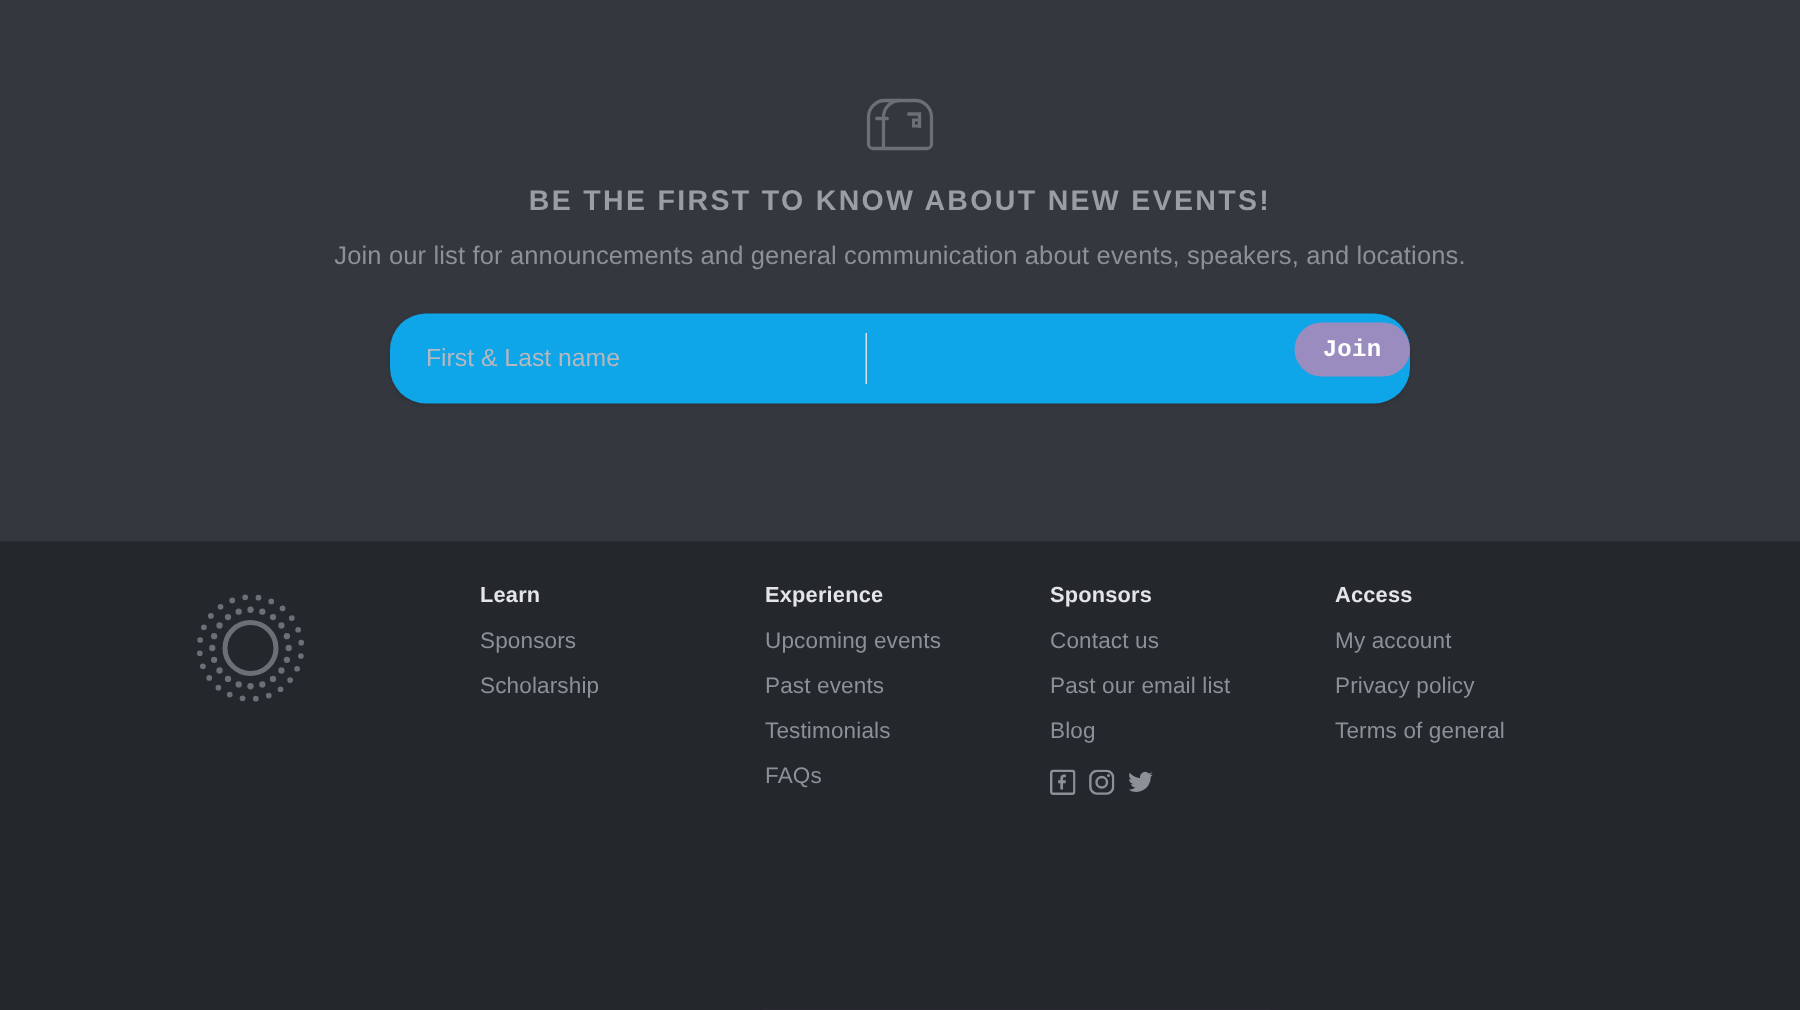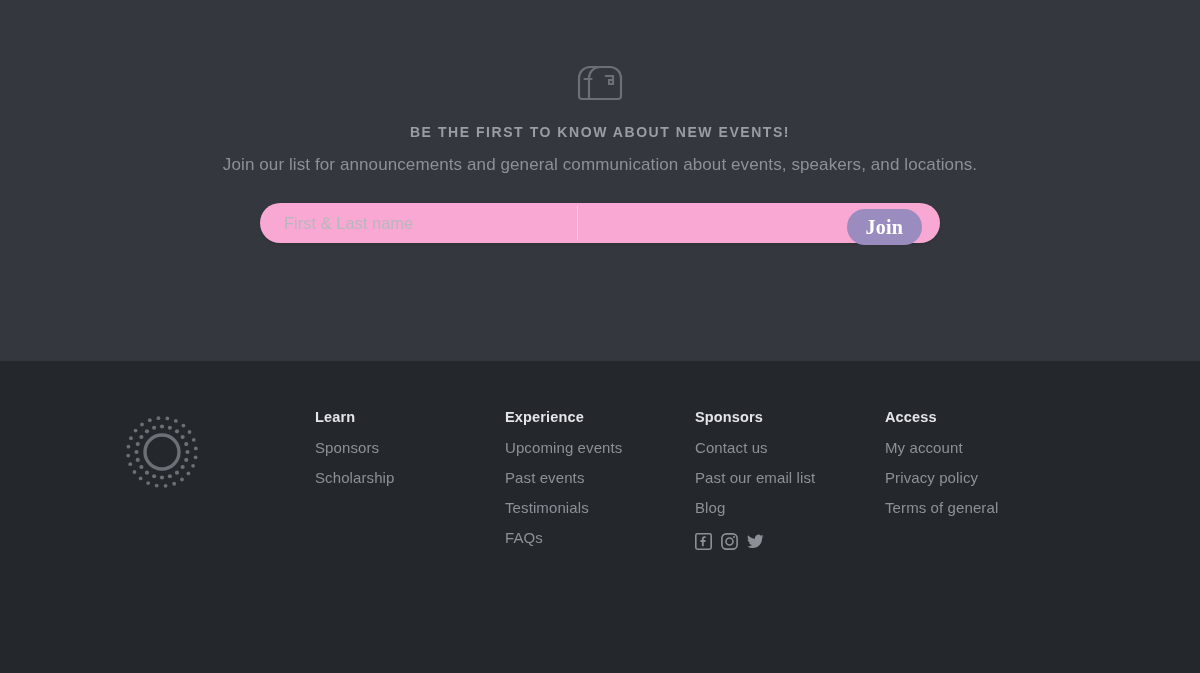--- a/index.html
+++ b/index.html
@@ -29,43 +29,43 @@
   }
 
   .mailbox-icon {
     width: 48px;
     height: 38px;
     display: block;
     margin-bottom: 22px;
   }
 
   .newsletter-heading {
-    font-size: 14px;
+    font-size: 19px;
     font-weight: bold;
     letter-spacing: 1.55px;
     color: #9a9da3;
     text-transform: uppercase;
     margin-bottom: 15px;
     text-align: center;
   }
 
   .newsletter-sub {
     font-size: 17px;
     font-weight: 400;
     color: #8d9096;
     text-align: center;
     margin-bottom: 28px;
     letter-spacing: 0.1px;
   }
 
   
   .signup-form {
     width: 680px;
-    height: 40px;
-    background: #f9a8d4;
+    height: 60px;
+    background: #0ea5e9;
     border-radius: 24px;
     display: flex;
     align-items: center;
     padding: 0 6px 0 0;
     position: relative;
     box-shadow: 0 1px 3px rgba(0,0,0,0.14);
   }
 
   .signup-form input {
     border: none;
@@ -94,49 +94,48 @@
     margin: 0 0 0 3px;
   }
 
   .field-email {
     width: 280px;
     margin-left: 24px;
   }
 
   .join-button {
     position: absolute;
-    right: 18px;
+    right: 0;
     top: 6px;
     height: 36px;
     min-width: 72px;
     padding: 0 19px;
     border: none;
     border-radius: 18px;
     background: #9a8cbf;
     color: #ffffff;
-    font-family: Liberation Serif, serif;
-    font-size: 20px;
+    font-family: Liberation Mono, monospace;
+    font-size: 16px;
     font-weight: bold;
     cursor: pointer;
     letter-spacing: 0.2px;
   }
 
   
   .footer {
     background: #24272c;
     width: 1200px;
     height: 312px;
     padding: 0 130px;
     position: relative;
   }
 
   .footer-top {
     display: flex;
-    padding-top: 48px;
-    justify-content: center;
+    padding-top: 28px;
   }
 
   .footer-logo-wrap {
     width: 190px;
     flex-shrink: 0;
     padding-top: 6px;
   }
 
   .footer-columns {
     display: flex;

